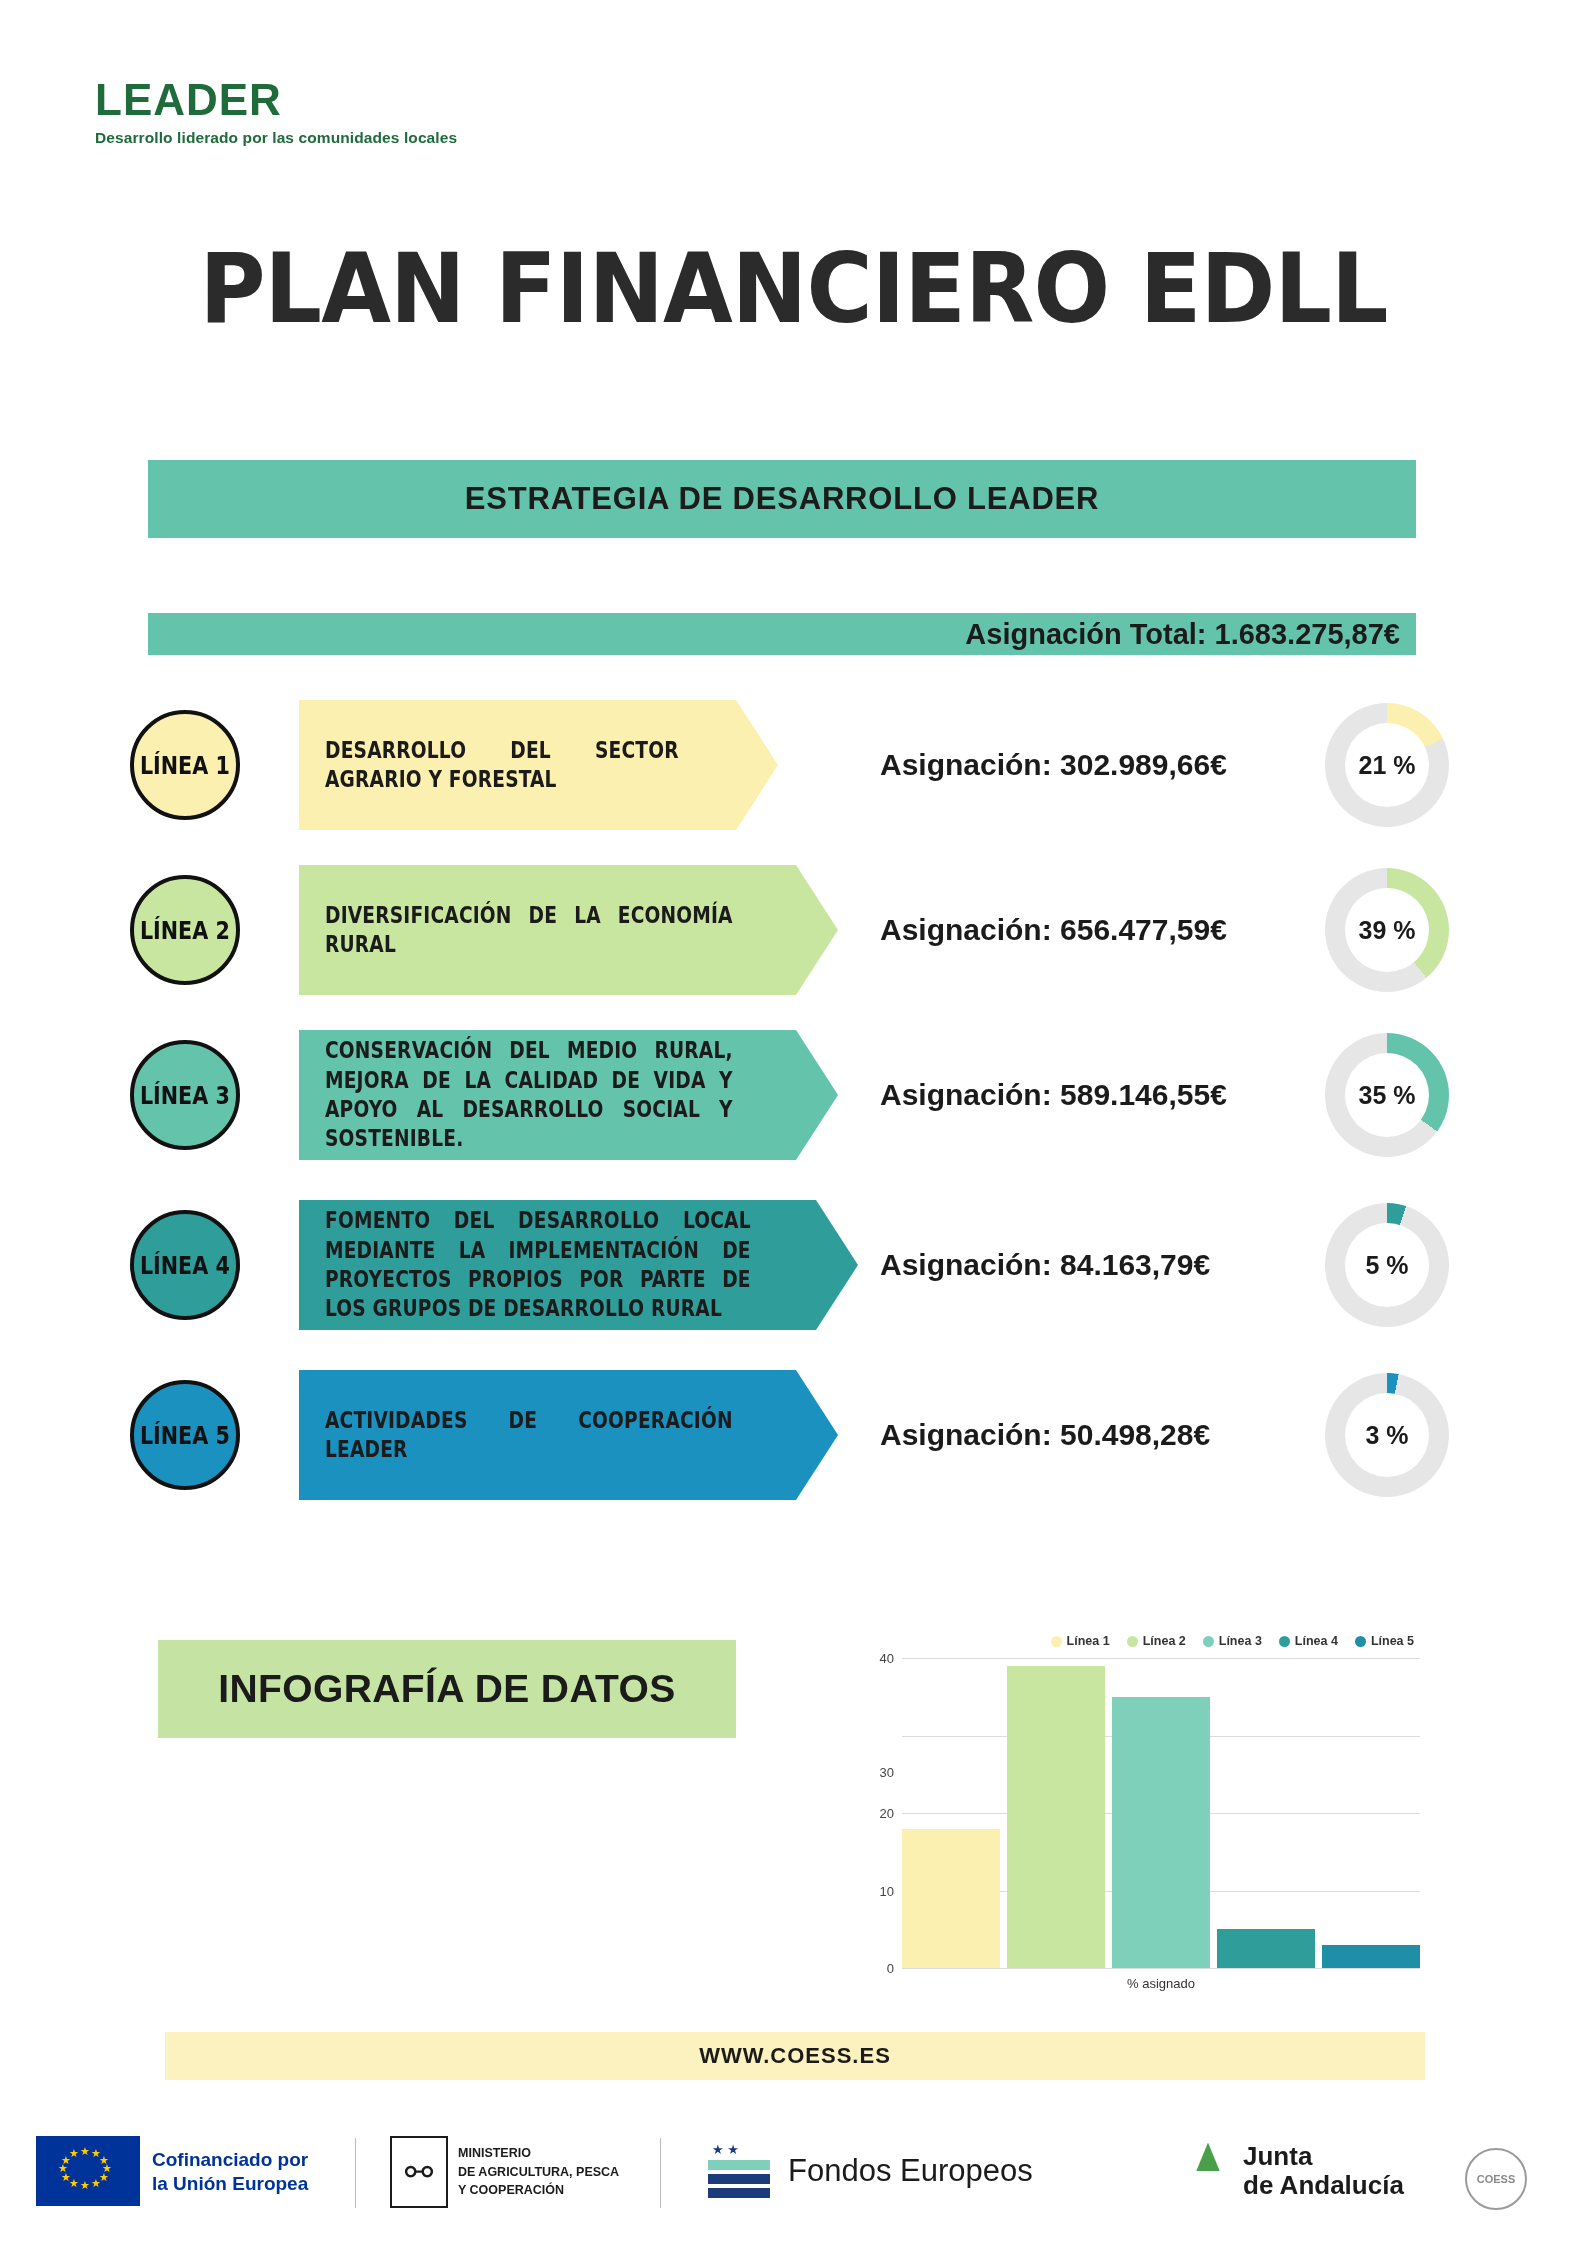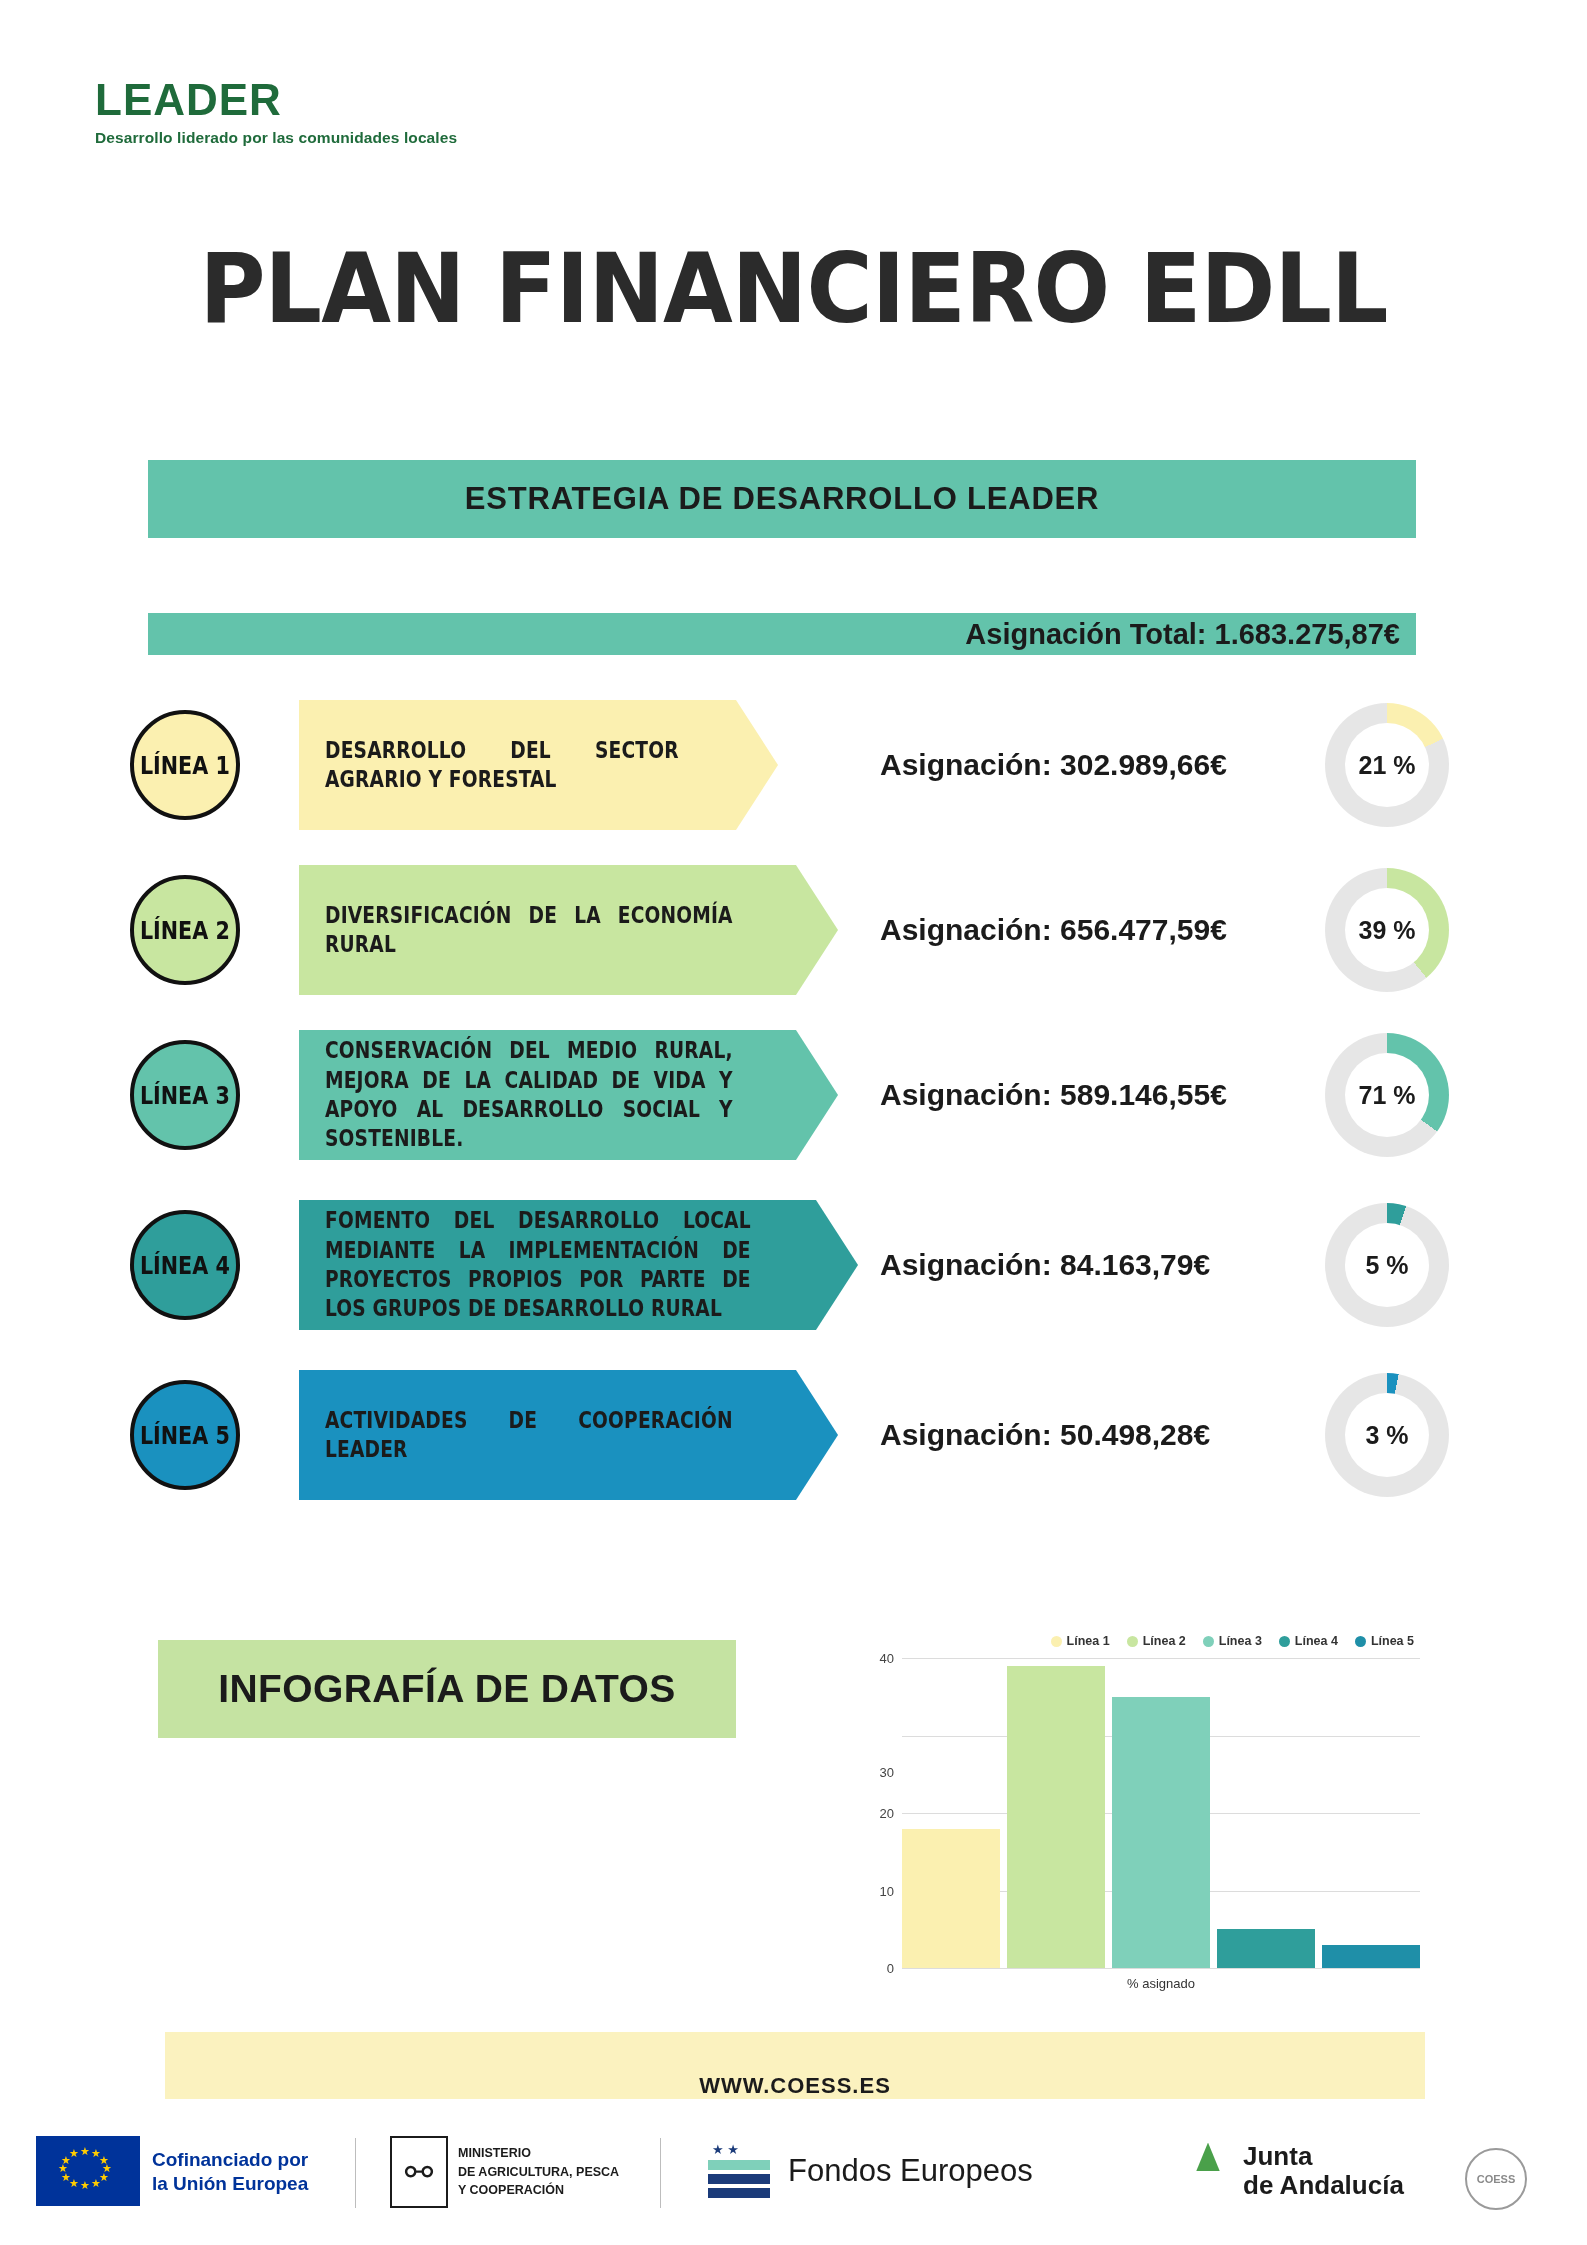--- a/index.html
+++ b/index.html
@@ -260,24 +260,24 @@
     font-size: 13px;
     color: #333;
   }
 
   
   #website-bar {
     position: absolute;
     left: 165px;
     top: 2032px;
     width: 1260px;
-    height: 67px;
+    height: 48px;
     background: #fbf2bf;
     display: flex;
-    align-items: flex-end;
+    align-items: center;
     justify-content: center;
   }
   #website-bar span {
     font-size: 22px;
     font-weight: bold;
     color: #1b1b1b;
     letter-spacing: 1px;
   }
 
   
@@ -396,21 +396,21 @@
         <div class="arrow" style="background: rgb(99, 195, 171);">
           <div class="arrow-text">CONSERVACIÓN DEL MEDIO RURAL, MEJORA DE LA CALIDAD DE VIDA Y APOYO AL DESARROLLO SOCIAL Y SOSTENIBLE.</div>
         </div>
       </div>
       <div class="badge" style="background: rgb(99, 195, 171);">
         <span>LÍNEA 3</span>
       </div>
       <div class="assign-text">Asignación: 589.146,55€</div>
       <div class="donut" style="background: conic-gradient(rgb(99, 195, 171) 0deg, rgb(99, 195, 171) 126deg, rgb(230, 230, 230) 126deg, rgb(230, 230, 230) 360deg);">
         <div class="hole">
-          <span>71 %</span>
+          <span>35 %</span>
         </div>
       </div>
     </div>
     <div class="line-row" style="top: 1200px;">
       <div class="arrow-wrap" style="width: 600px;">
         <div class="arrow" style="background: rgb(47, 158, 155);">
           <div class="arrow-text">FOMENTO DEL DESARROLLO LOCAL MEDIANTE LA IMPLEMENTACIÓN DE PROYECTOS PROPIOS POR PARTE DE LOS GRUPOS DE DESARROLLO RURAL</div>
         </div>
       </div>
       <div class="badge" style="background: rgb(47, 158, 155);">

